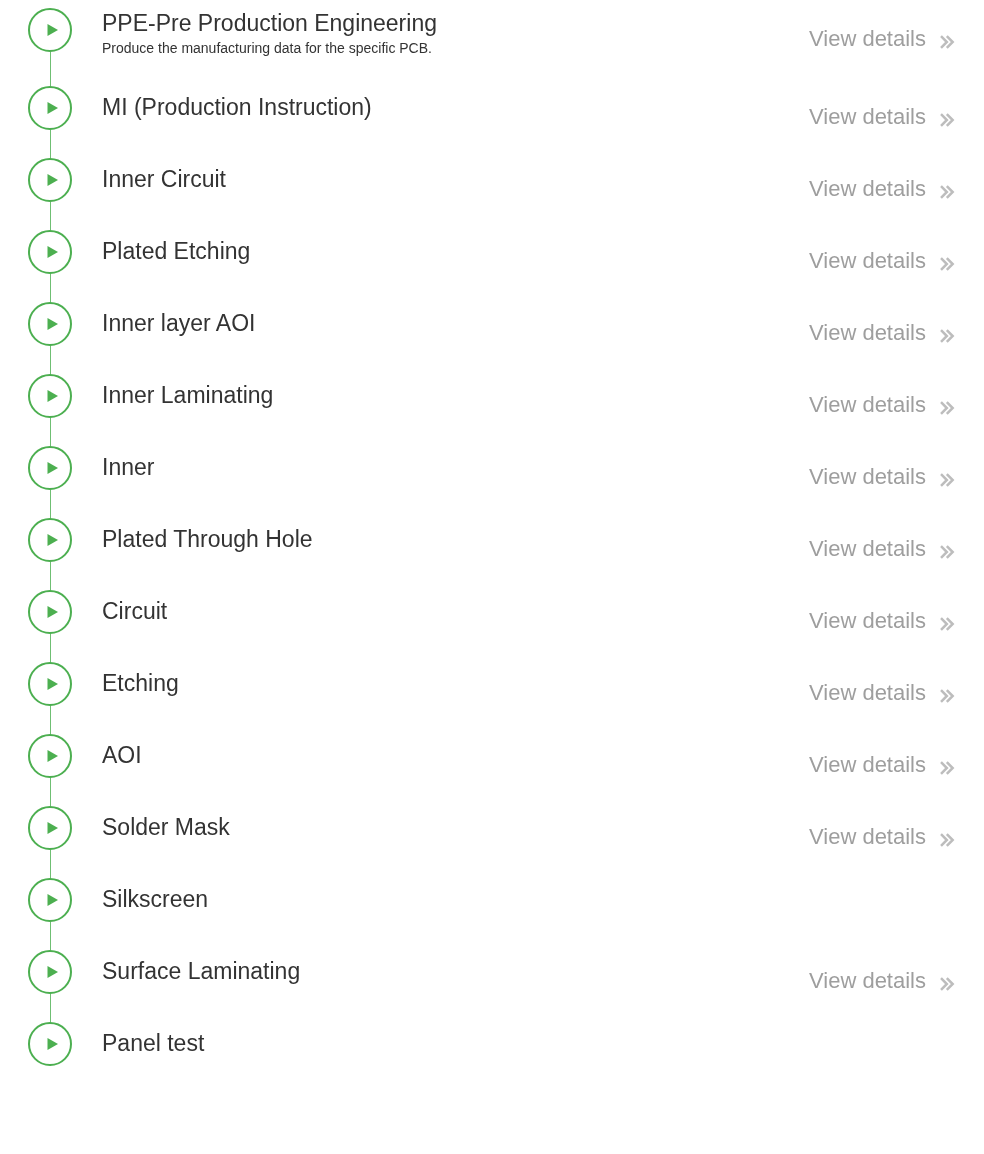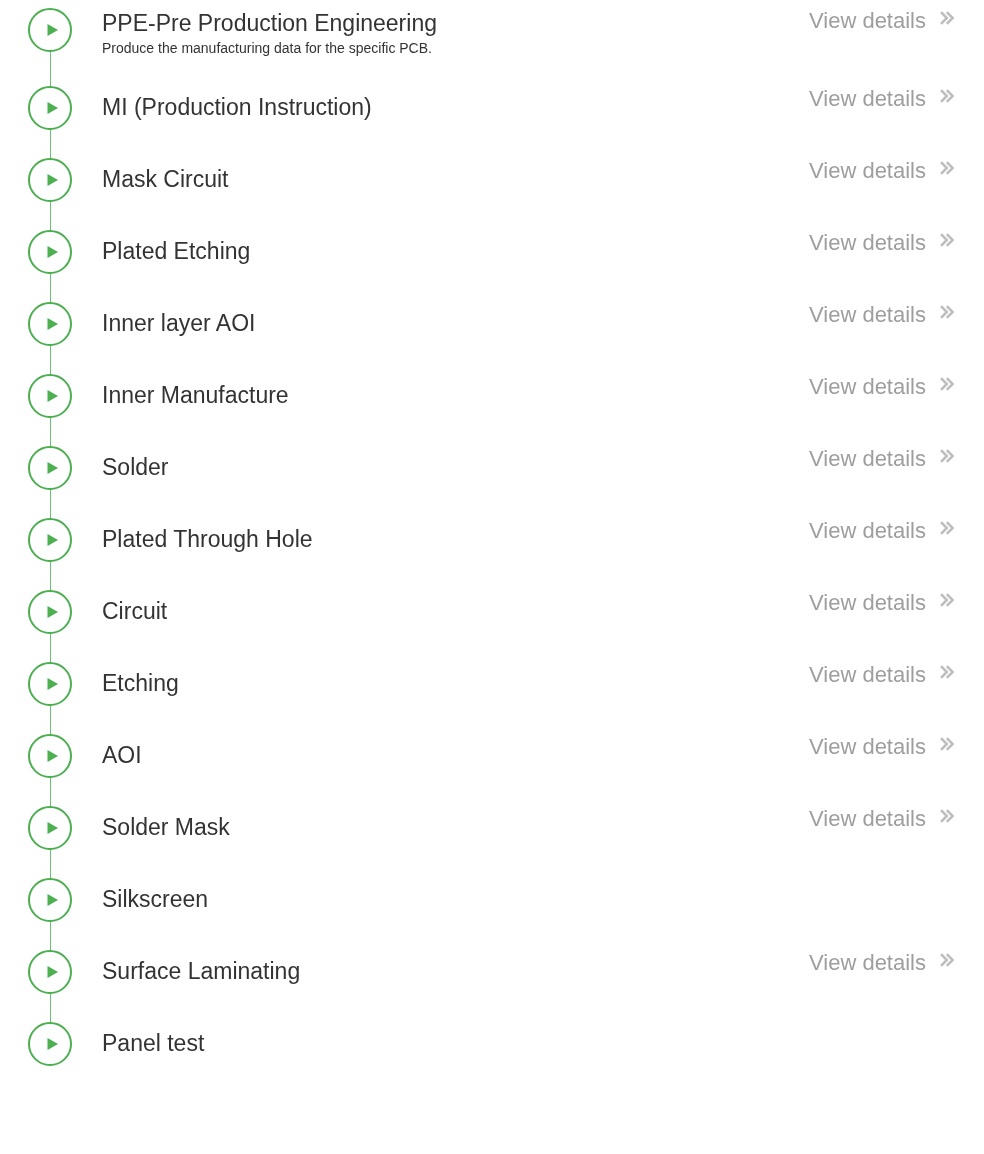--- a/index.html
+++ b/index.html
@@ -69,21 +69,21 @@
       color: #333333;
       line-height: 1.35;
     }
     .step-subtitle {
       font-size: 14px;
       color: #333333;
       line-height: 1.35;
     }
     .step-link {
       display: flex;
-      align-items: flex-start;
+      align-items: flex-end;
       font-size: 22px;
       color: #9e9e9e;
       cursor: pointer;
       height: 44px;
       white-space: nowrap;
     }
     .step-link .chevrons {
       margin-left: 10px;
       display: inline-flex;
       align-items: center;
@@ -143,21 +143,21 @@
         </div>
       </div>
       <div class="step">
         <div class="step-icon">
           <svg viewBox="0 0 24 24" fill="#4caf50">
             <path d="M6 4l14 8-14 8z"></path>
           </svg>
         </div>
         <div class="step-content">
           <div class="step-text">
-            <div class="step-title">Mask Circuit</div>
+            <div class="step-title">Inner Circuit</div>
           </div>
           <div class="step-link">
             <span>View details</span>
             <span class="chevrons">
               <svg viewBox="0 0 24 24" fill="none" stroke="#bdbdbd" stroke-width="3">
                 <path d="M6 5l7 7-7 7"></path>
                 <path d="M13 5l7 7-7 7"></path>
               </svg>
             </span>
           </div>
@@ -206,42 +206,42 @@
         </div>
       </div>
       <div class="step">
         <div class="step-icon">
           <svg viewBox="0 0 24 24" fill="#4caf50">
             <path d="M6 4l14 8-14 8z"></path>
           </svg>
         </div>
         <div class="step-content">
           <div class="step-text">
-            <div class="step-title">Inner Manufacture</div>
-          </div>
-          <div class="step-link">
-            <span>View details</span>
-            <span class="chevrons">
-              <svg viewBox="0 0 24 24" fill="none" stroke="#bdbdbd" stroke-width="3">
-                <path d="M6 5l7 7-7 7"></path>
-                <path d="M13 5l7 7-7 7"></path>
-              </svg>
-            </span>
-          </div>
-        </div>
-      </div>
-      <div class="step">
-        <div class="step-icon">
-          <svg viewBox="0 0 24 24" fill="#4caf50">
-            <path d="M6 4l14 8-14 8z"></path>
-          </svg>
-        </div>
-        <div class="step-content">
-          <div class="step-text">
-            <div class="step-title">Solder</div>
+            <div class="step-title">Inner Laminating</div>
+          </div>
+          <div class="step-link">
+            <span>View details</span>
+            <span class="chevrons">
+              <svg viewBox="0 0 24 24" fill="none" stroke="#bdbdbd" stroke-width="3">
+                <path d="M6 5l7 7-7 7"></path>
+                <path d="M13 5l7 7-7 7"></path>
+              </svg>
+            </span>
+          </div>
+        </div>
+      </div>
+      <div class="step">
+        <div class="step-icon">
+          <svg viewBox="0 0 24 24" fill="#4caf50">
+            <path d="M6 4l14 8-14 8z"></path>
+          </svg>
+        </div>
+        <div class="step-content">
+          <div class="step-text">
+            <div class="step-title">Inner</div>
           </div>
           <div class="step-link">
             <span>View details</span>
             <span class="chevrons">
               <svg viewBox="0 0 24 24" fill="none" stroke="#bdbdbd" stroke-width="3">
                 <path d="M6 5l7 7-7 7"></path>
                 <path d="M13 5l7 7-7 7"></path>
               </svg>
             </span>
           </div>

